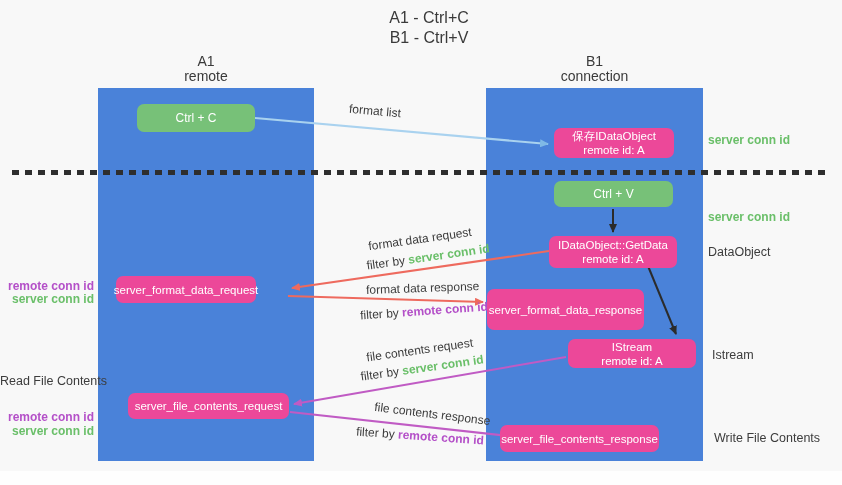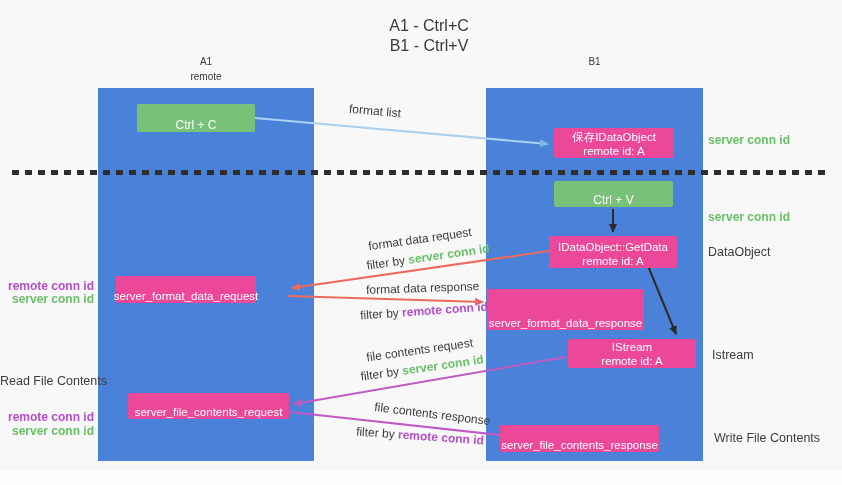--- a/index.html
+++ b/index.html
@@ -1,32 +1,32 @@
 <!DOCTYPE html>
 <html><head>
 <meta charset="utf-8">
 <style>
   html,body{margin:0;padding:0;background:#f8f8f8;}
   .canvas{position:relative;width:842px;height:485px;background:#f8f8f8;overflow:hidden;
           font-family:"Liberation Sans",sans-serif;color:#3c3c3c;}
   .title{position:absolute;left:16px;right:0;top:8px;text-align:center;font-size:16px;
-         line-height:20px;color:#3a3a3a;z-index:4;margin-top:8px;}
-  .lane-header{position:absolute;text-align:center;font-size:10px;line-height:15px;
+         line-height:20px;color:#3a3a3a;z-index:4;}
+  .lane-header{position:absolute;text-align:center;font-size:14px;line-height:15px;
          color:#3a3a3a;z-index:4;}
   .lane-header.left{left:98px;top:54px;width:216px;}
   .lane-header.right{left:486px;top:54px;width:217px;}
   .lane{position:absolute;top:88px;height:373px;background:#4a82d9;z-index:0;}
   .lane.left{left:98px;width:216px;}
   .lane.right{left:486px;width:217px;}
   .dashline{position:absolute;left:12px;top:170px;width:813px;height:5px;z-index:1;
          background:repeating-linear-gradient(to right,#2e2e2e 0 7px,transparent 7px 13px);}
   .arrow-layer{position:absolute;left:0;top:0;z-index:2;}
-  .node{position:absolute;display:flex;align-items:center;justify-content:flex-end;
+  .node{position:absolute;display:flex;align-items:center;justify-content:center;
         flex-direction:column;color:#fff;font-size:11.5px;line-height:14px;
-        border-radius:2px;z-index:3;text-align:center;white-space:nowrap;}
+        border-radius:7px;z-index:3;text-align:center;white-space:nowrap;}
   .green{background:#77c178;}
   .orange{background:#ec4899;}
   #node-ctrl-c{left:137px;top:104px;width:118px;height:28px;font-size:12px;}
   #node-save-ido{left:554px;top:128px;width:120px;height:30px;}
   #node-ctrl-v{left:554px;top:181px;width:119px;height:26px;font-size:12px;}
   #node-getdata{left:549px;top:236px;width:128px;height:32px;}
   #node-fmt-req{left:116px;top:276px;width:140px;height:27px;}
   #node-fmt-resp{left:487px;top:289px;width:157px;height:41px;}
   #node-istream{left:568px;top:339px;width:128px;height:29px;}
   #node-file-req{left:128px;top:393px;width:161px;height:26px;}
@@ -71,20 +71,21 @@
     <div>A1 - Ctrl+C</div>
     <div>B1 - Ctrl+V</div>
   </div>
 
   <div class="lane-header left">
     <div>A1</div>
     <div>remote</div>
   </div>
   <div class="lane-header right">
     <div>B1</div>
+    <div>connection</div>
   </div>
 
   <div class="lane left"></div>
   <div class="lane right"></div>
 
   <div class="dashline"></div>
 
   <svg class="arrow-layer" width="842" height="485">
     <defs>
       <marker id="mBlue" markerWidth="10" markerHeight="8" refX="8" refY="4" orient="auto" markerUnits="userSpaceOnUse">

